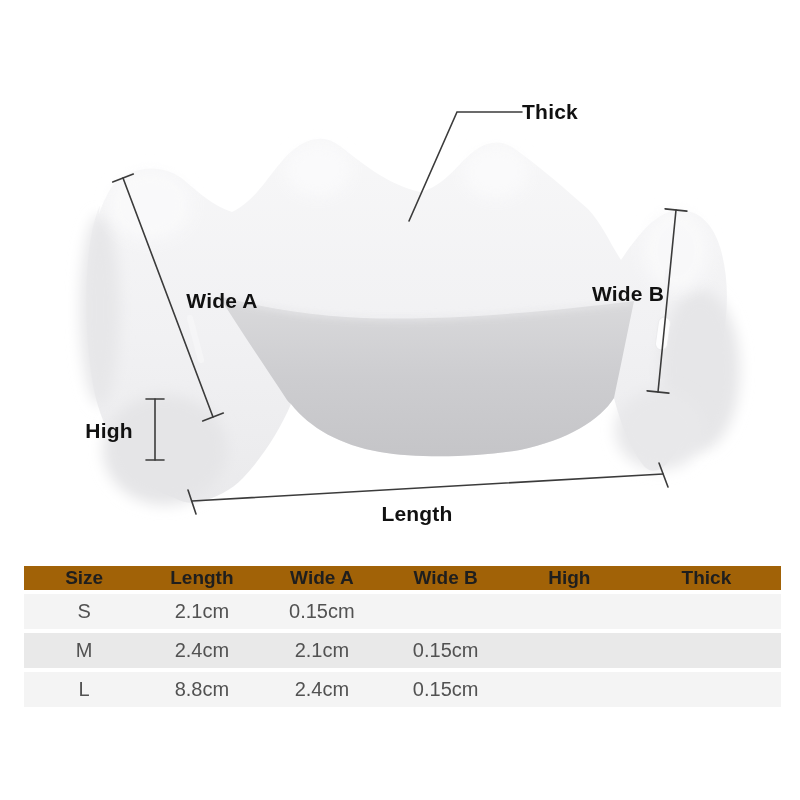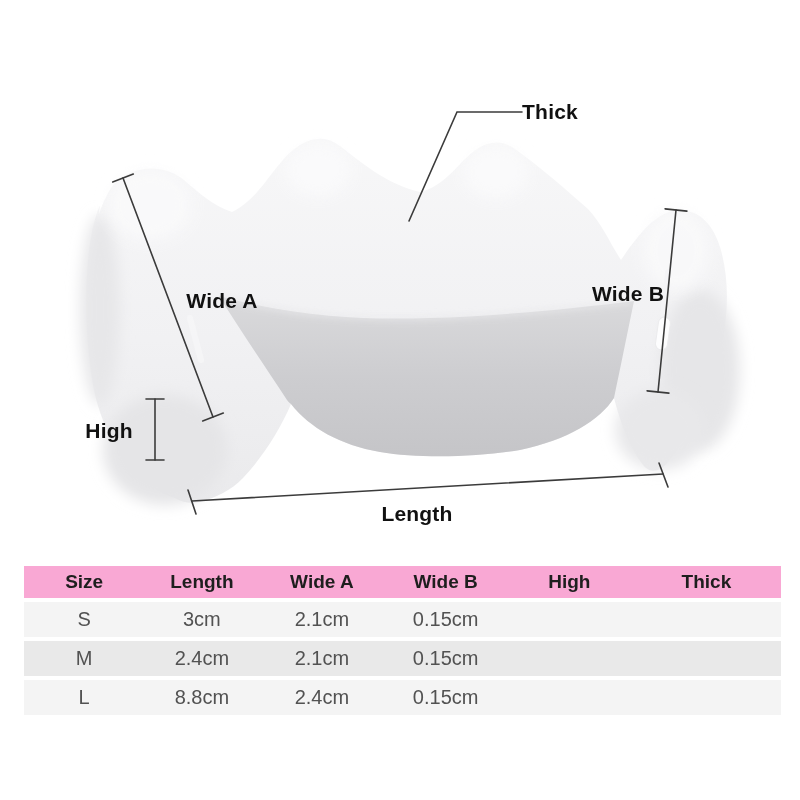--- a/index.html
+++ b/index.html
@@ -20,22 +20,22 @@
 
   
   .size-table{position:absolute;left:24px;top:566px;width:757px;}
   .t-row{
     display:grid;
     grid-template-columns:15.9% 15.2% 16.5% 16.2% 16.5% 19.7%;
     align-items:center;
     text-align:center;
   }
   .t-header{
-    height:32px;
-    background:#f9a8d4;
+    height:24px;
+    background:#a16207;
     font-size:19px;
     font-weight:700;
     color:#1e1e1e;
     margin-bottom:3px;
   }
   .t-data{
     height:35px;
     font-size:20px;
     font-weight:400;
     color:#525252;
@@ -164,21 +164,20 @@
     <span>Size</span>
     <span>Length</span>
     <span>Wide A</span>
     <span>Wide B</span>
     <span>High</span>
     <span>Thick</span>
   </div>
 
   <div class="t-row t-data row-light">
     <span>S</span>
-    <span>3cm</span>
     <span>2.1cm</span>
     <span>0.15cm</span>
   </div>
 
   <div class="t-row t-data row-mid">
     <span>M</span>
     <span>2.4cm</span>
     <span>2.1cm</span>
     <span>0.15cm</span>
   </div>

